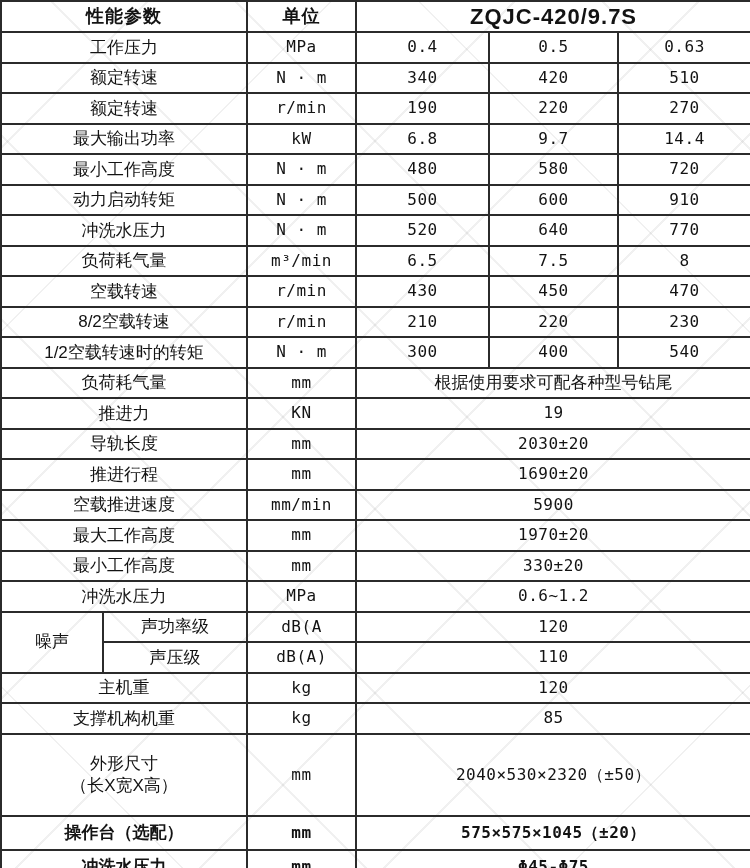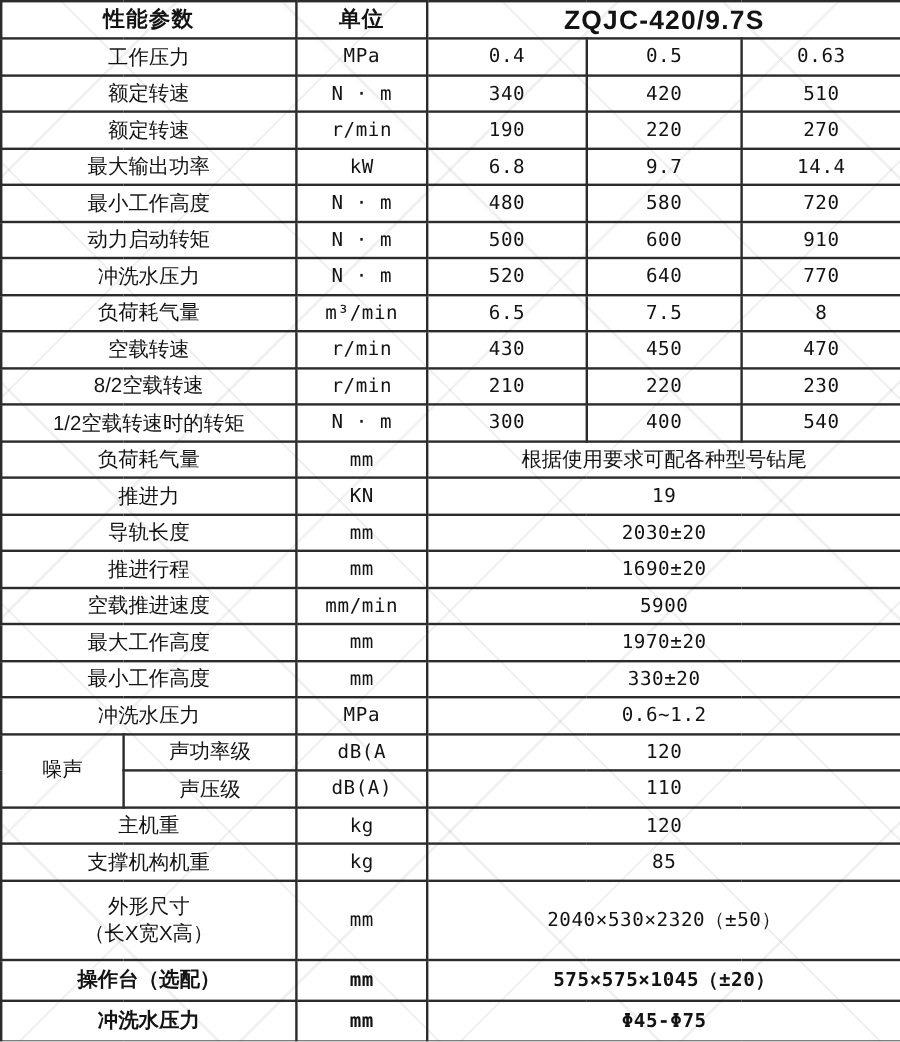--- a/index.html
+++ b/index.html
@@ -51,21 +51,21 @@
     letter-spacing: 0.5px;
   }
   th.num-h {
     font-family: Liberation Sans, sans-serif;
     font-size: 22px;
     letter-spacing: 1px;
   }
   .pre { white-space: pre-line; }
   tr.h-std  { height: 30.5px; }
   tr.h-head { height: 31px; }
-  tr.h-dims { height: 66px; }
+  tr.h-dims { height: 82px; }
   tr.h-tall { height: 34px; font-weight: bold; }
 </style>
 </head>
 <body>
 
 <div class="page">
   <div class="watermark"></div>
 
   <table class="spec">
     <colgroup>

